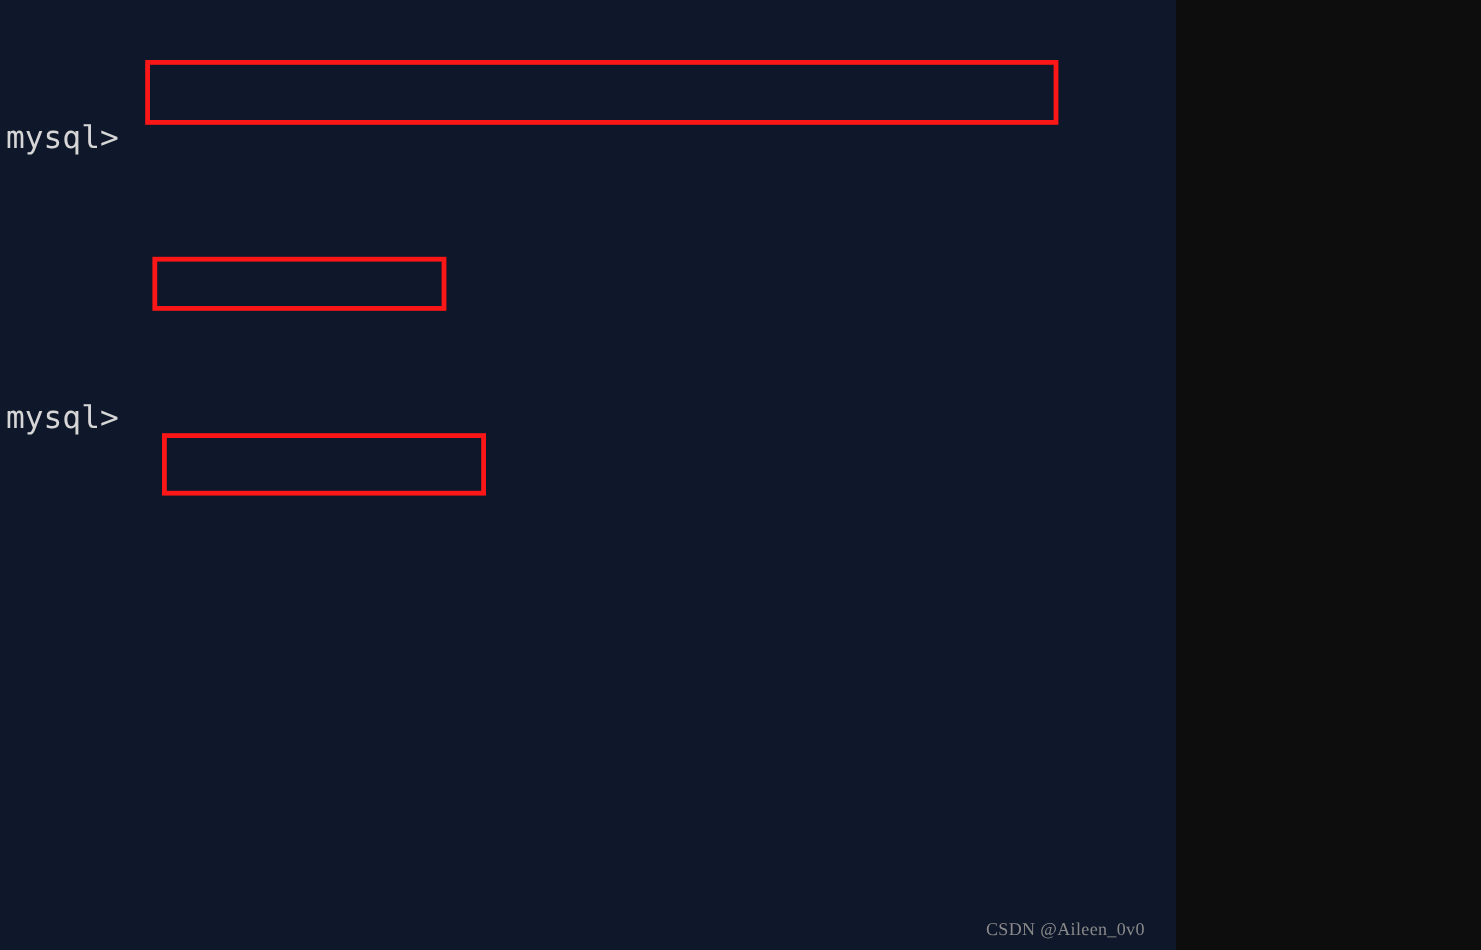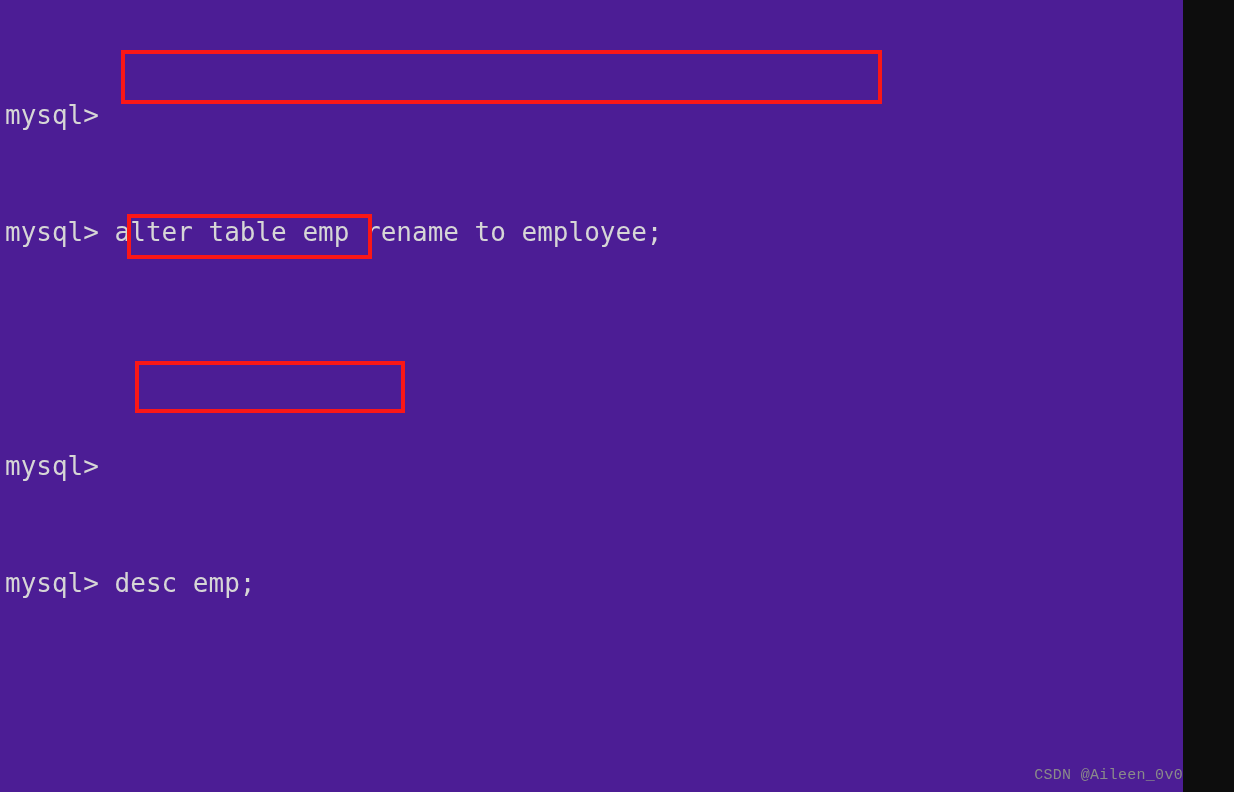--- a/index.html
+++ b/index.html
@@ -2,23 +2,23 @@
 <html><head>
 <meta charset="utf-8">
 <style>
   html, body {
     margin: 0;
     padding: 0;
     background: #0d0d0d;
   }
   #terminal {
     position: relative;
-    width: 1183px;
+    width: 980px;
     height: 792px;
-    background: #4c1d95;
+    background: #0f172a;
     overflow: hidden;
     font-family: "DejaVu Sans Mono", "Liberation Mono", monospace;
   }
   #term-lines {
     position: absolute;
     left: 5px;
     top: 18px;
     font-size: 26px;
     line-height: 39px;
     letter-spacing: 0px;
@@ -36,40 +36,38 @@
   }
   .highlight-box {
     position: absolute;
     border: 4px solid #fb1717;
     box-sizing: border-box;
     background: transparent;
     pointer-events: none;
   }
   #watermark {
     position: absolute;
-    right: 0;
+    right: 26px;
     bottom: 8px;
-    font-family: Liberation Mono, monospace;
+    font-family: Liberation Serif, serif;
     font-size: 15px;
     color: #8a8a8a;
     letter-spacing: 0.3px;
     white-space: pre;
   }
 </style>
 </head>
 <body>
 
 <div id="terminal">
 
   <div id="term-lines">
     <div class="term-line">mysql&gt;</div>
-    <div class="term-line">mysql&gt; alter table emp rename to employee;</div>
     <div class="term-line blank"></div>
     <div class="term-line">mysql&gt;</div>
-    <div class="term-line">mysql&gt; desc emp;</div>
     
     
     
     
     
     
     
     
     
     

